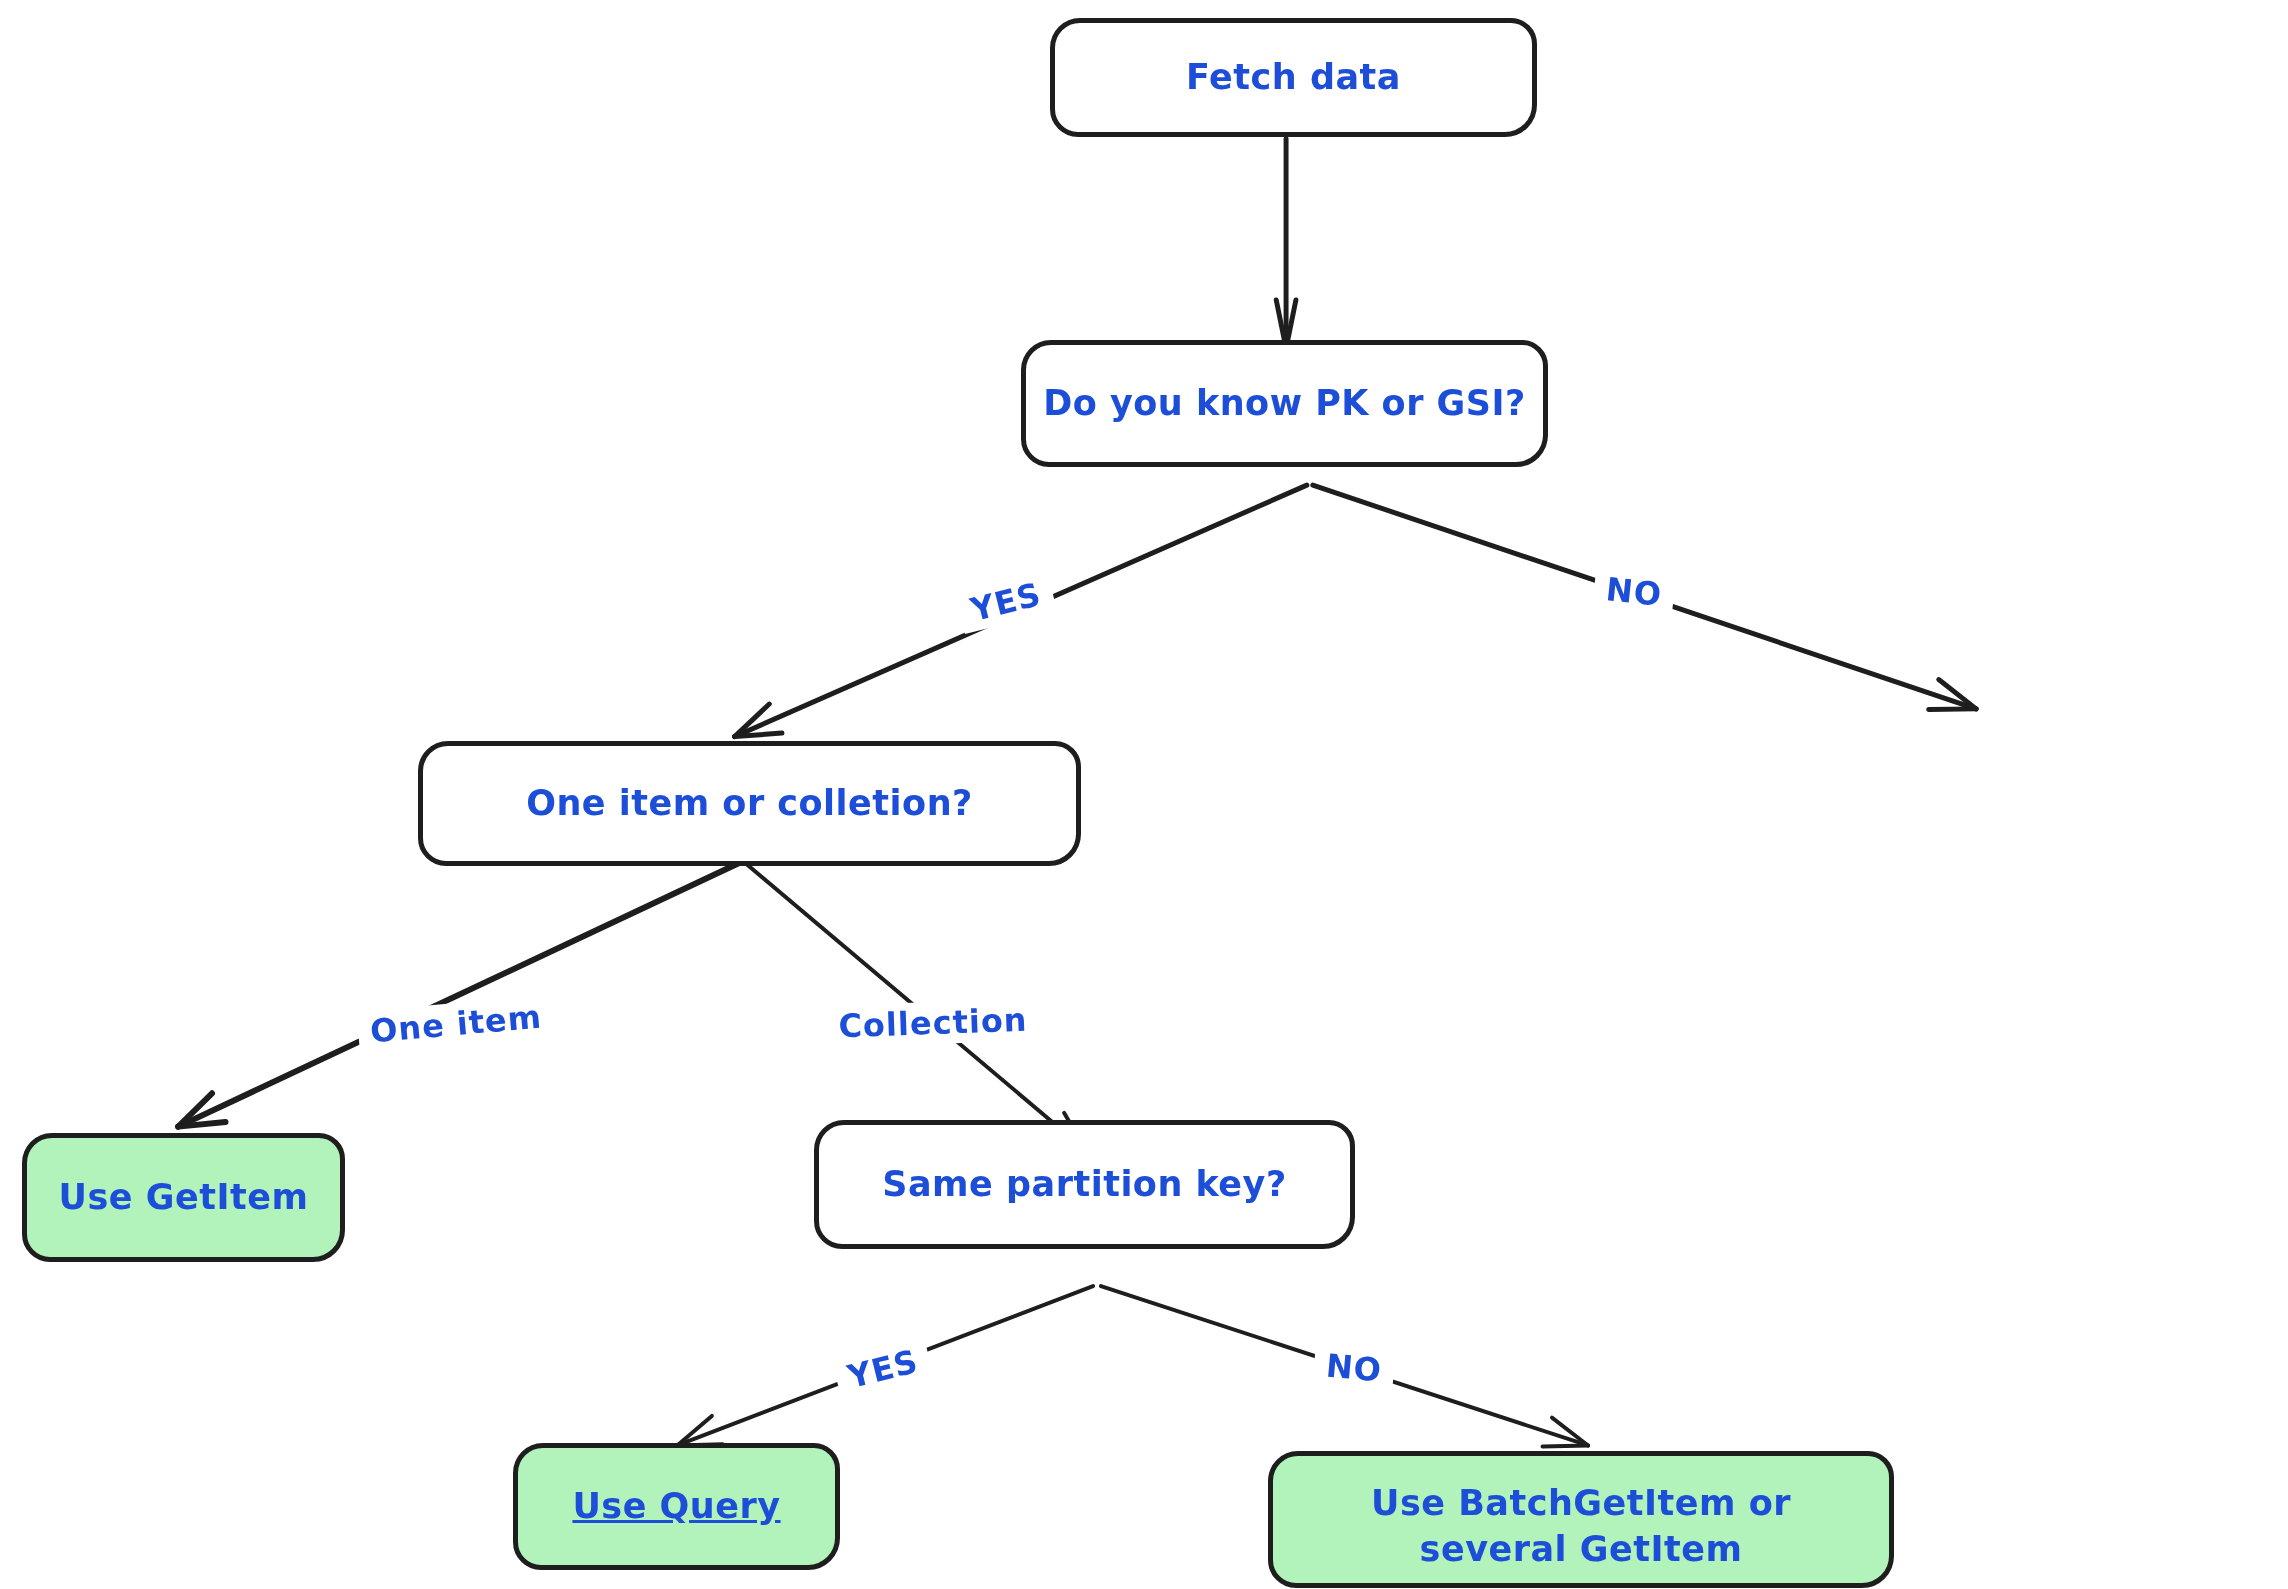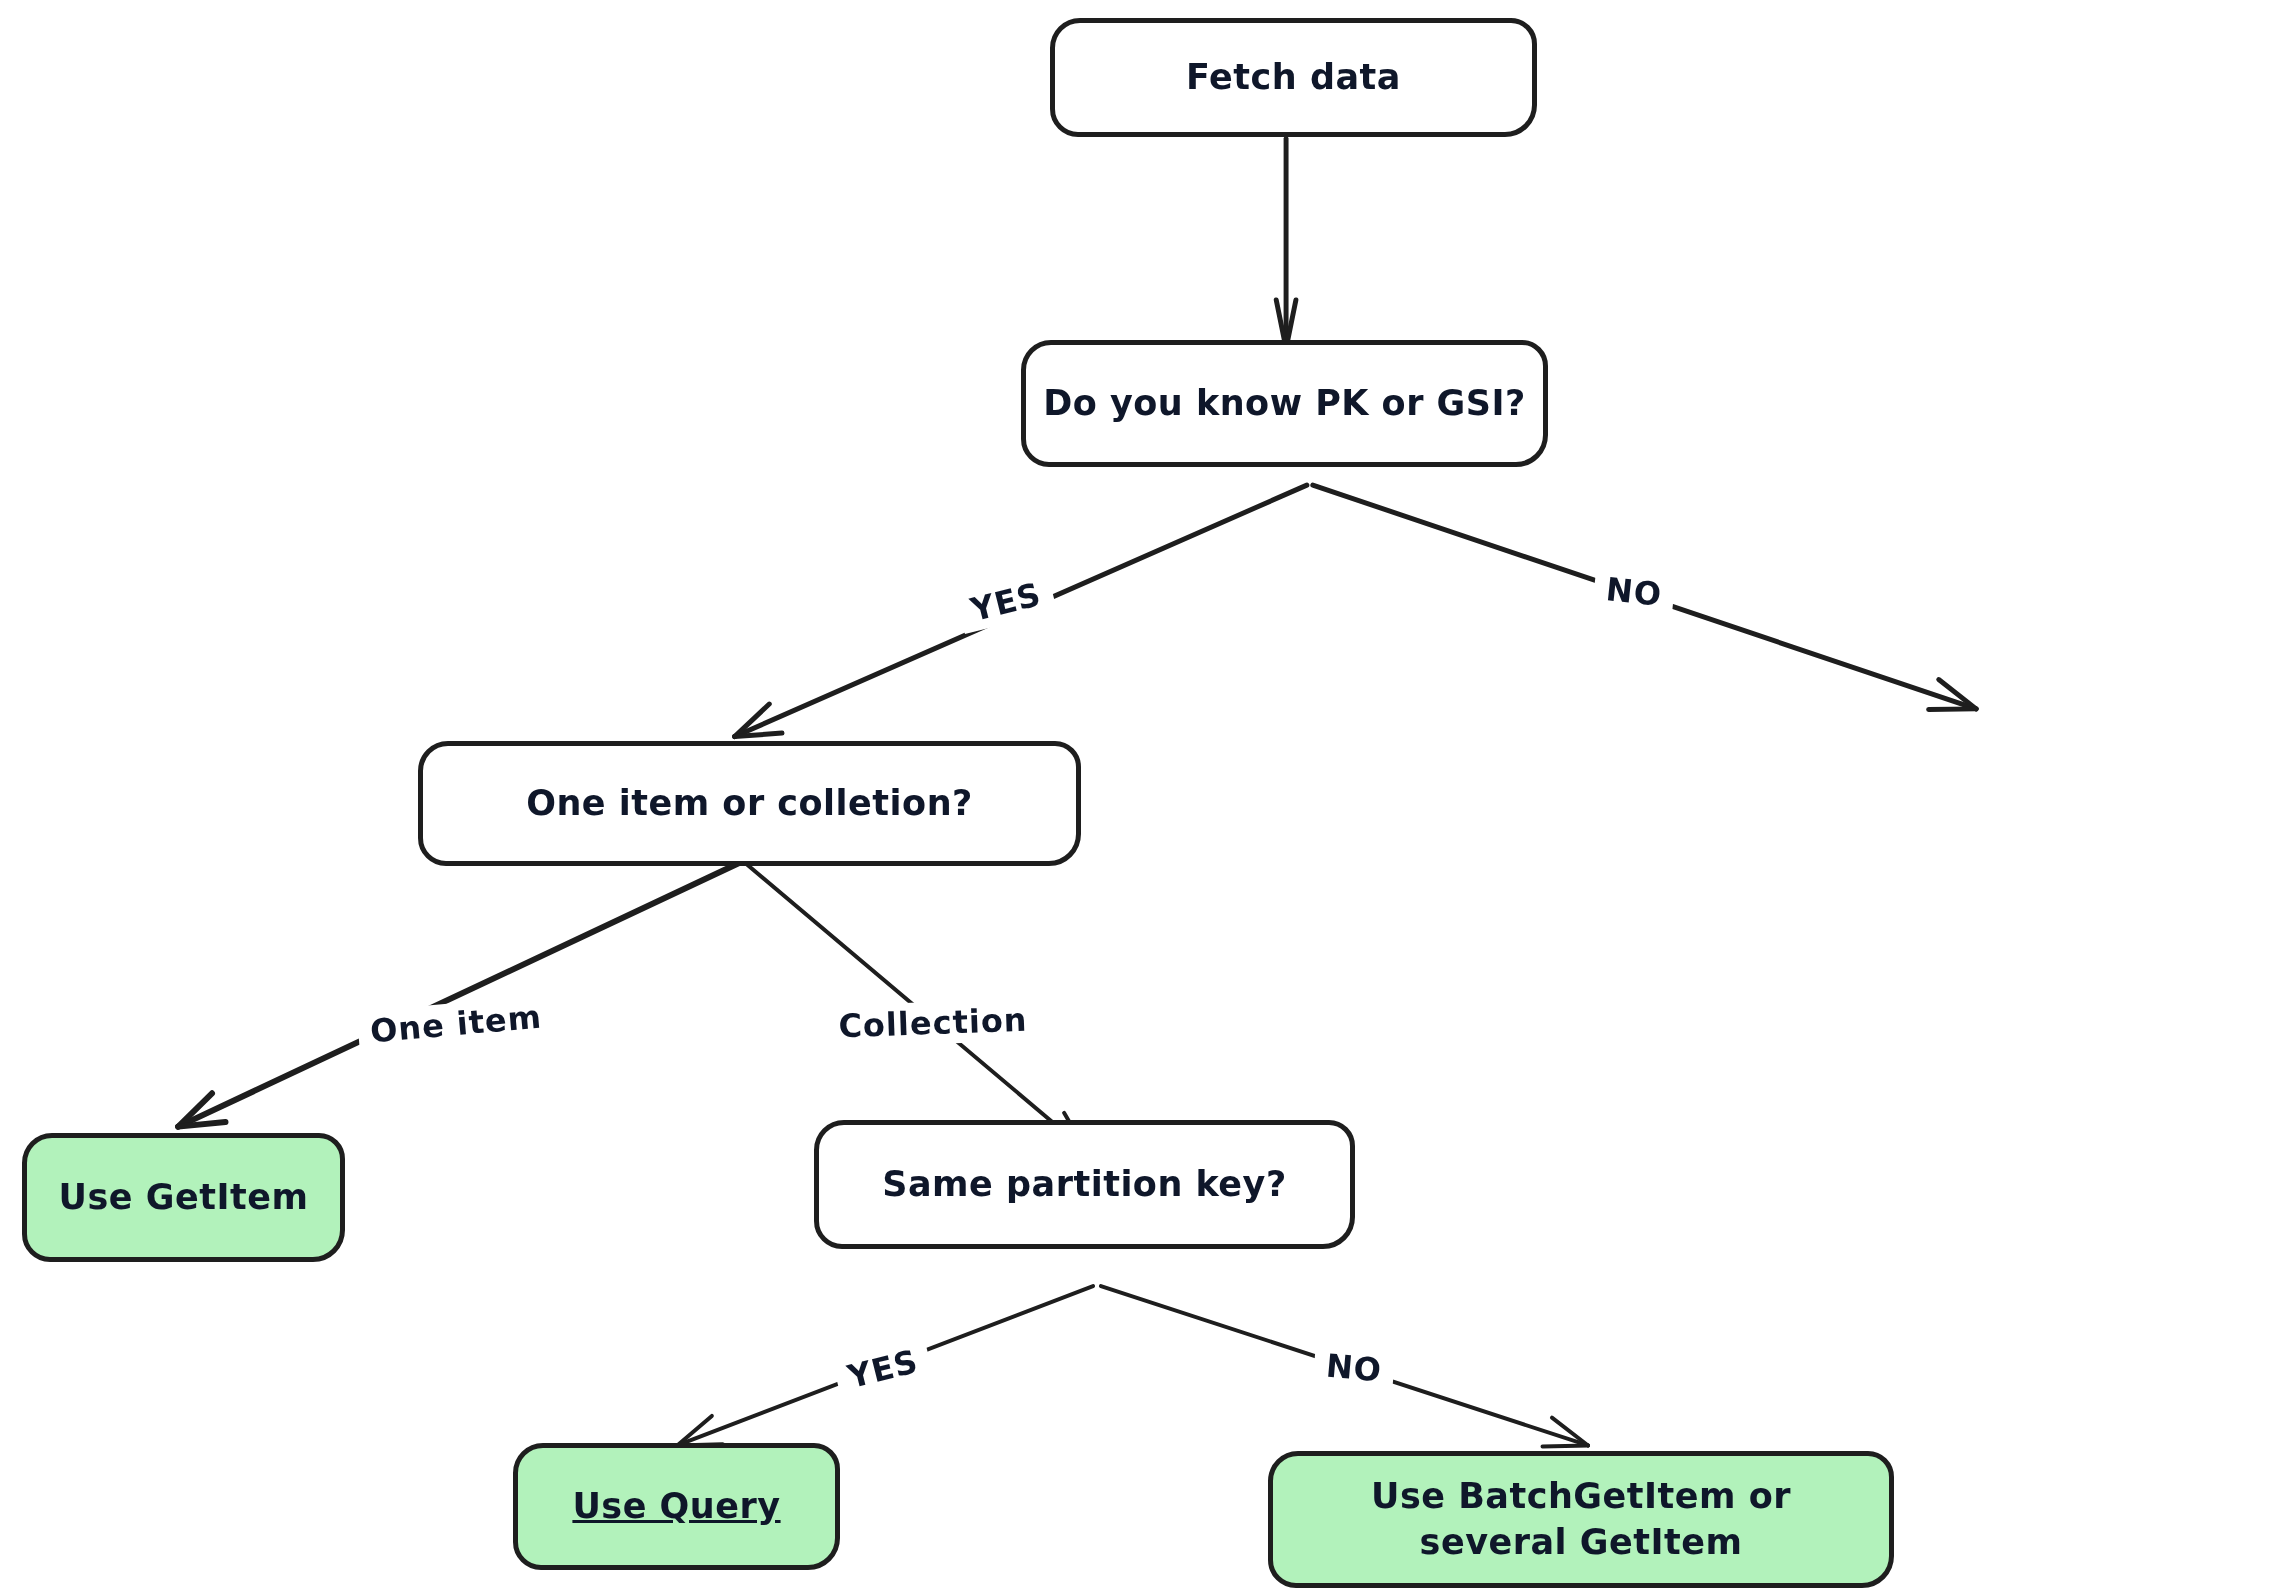--- a/index.html
+++ b/index.html
@@ -3,21 +3,21 @@
 <meta charset="utf-8">
 <style>
   html, body { margin: 0; padding: 0; background: #ffffff; }
   #canvas {
     position: relative;
     width: 2287px;
     height: 1590px;
     background: #ffffff;
     overflow: hidden;
     font-family: "DejaVu Sans", "Liberation Sans", sans-serif;
-    color: #0f172a;
+    color: #1d4ed8;
   }
   #edges-svg {
     position: absolute;
     left: 0; top: 0;
     width: 2289px; height: 1590px;
   }
   .node {
     position: absolute;
     box-sizing: border-box;
     border: 5px solid #1e1e1e;
@@ -27,21 +27,21 @@
     justify-content: center;
     text-align: center;
     font-size: 35px;
     font-weight: 600;
     letter-spacing: 0.5px;
     background: #ffffff;
     line-height: 1.3;
     white-space: nowrap;
   }
   .node.result { background: #b2f2bb; }
-  .node.wrap { white-space: normal; padding: 11px 34px; }
+  .node.wrap { white-space: normal; padding: 11px 34px; align-items: flex-end; }
   #node-fetch    { left: 1050px; top: 18px;   width: 487px; height: 119px; }
   #node-know     { left: 1021px; top: 340px;  width: 527px; height: 127px; }
   #node-one      { left: 418px;  top: 741px;  width: 663px; height: 125px; text-align: center; }
   #node-scan     { left: 1618px; top: 715px;  width: 661px; height: 141px; }
   #node-getitem  { left: 22px;   top: 1133px; width: 323px; height: 129px; text-align: center; }
   #node-same     { left: 814px;  top: 1120px; width: 541px; height: 129px; }
   #node-query    { left: 513px;  top: 1443px; width: 327px; height: 127px; text-decoration: underline; }
   #node-batch    { left: 1268px; top: 1451px; width: 626px; height: 137px; }
   .edge-label {
     position: absolute;

